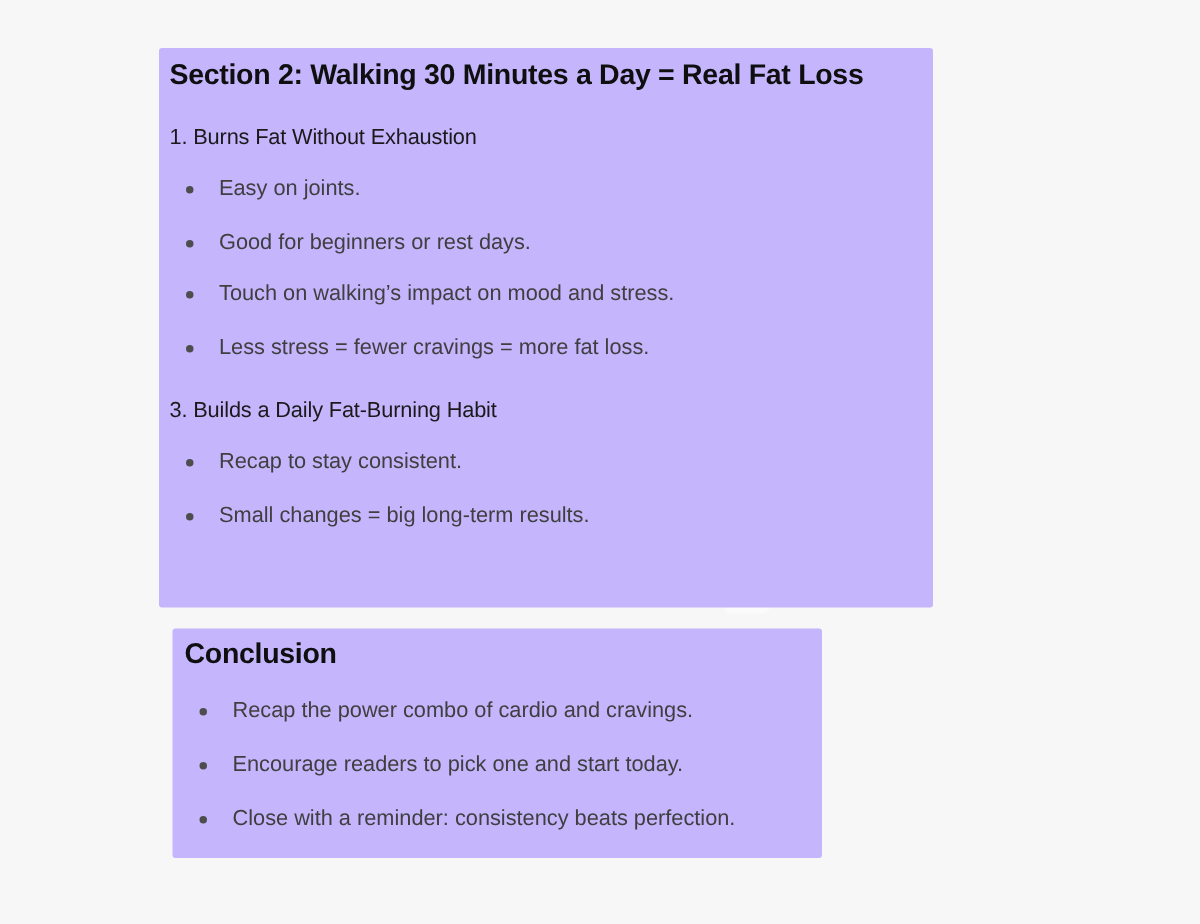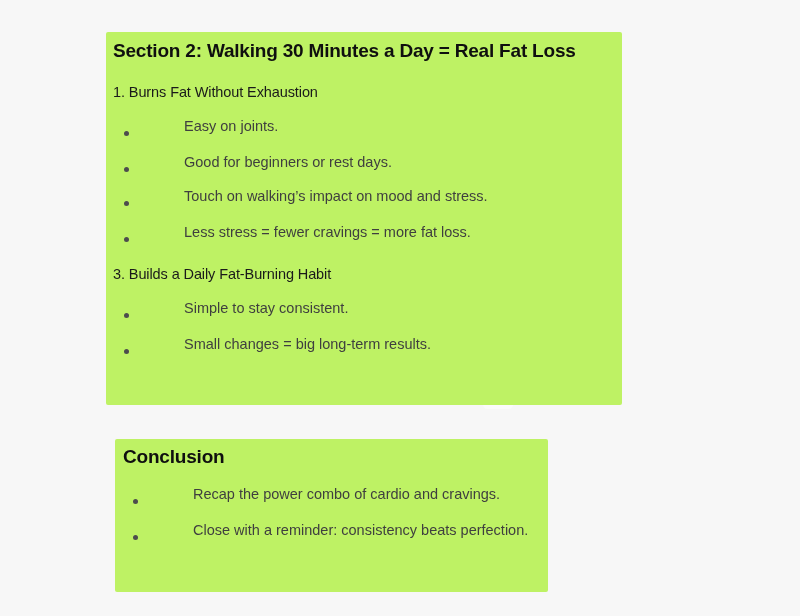--- a/index.html
+++ b/index.html
@@ -9,34 +9,34 @@
   body {
     width: 800px;
     height: 616px;
     background: #f7f7f7;
     font-family: "Liberation Sans", "DejaVu Sans", sans-serif;
     overflow: hidden;
     position: relative;
   }
   .card {
     position: absolute;
-    background: #bef264;
+    background: #c4b5fd;
     border-radius: 2px;
     z-index: 1;
     box-sizing: border-box;
   }
   .card-section {
     left: 106px;
     top: 32px;
     width: 516px;
     height: 373px;
   }
   .card-conclusion {
     left: 115px;
-    top: 439px;
+    top: 419px;
     width: 433px;
     height: 153px;
   }
   .card-title {
     font-size: 19px;
     font-weight: 700;
     color: #0f0f0f;
     line-height: 26px;
     letter-spacing: -0.2px;
     margin: 6px 8px 0 7px;
@@ -50,23 +50,22 @@
     color: #1a1a1a;
     line-height: 20px;
     letter-spacing: -0.1px;
     margin: 22px 8px 0 7px;
   }
   .num-heading.first {
     margin-top: 18px;
   }
   .bullet {
     display: flex;
-    align-items: flex-end;
+    align-items: flex-start;
     margin: 16px 8px 0 0;
-    gap: 38px;
   }
   .bullet.after-heading {
     margin-top: 14px;
   }
   .dot {
     width: 5px;
     height: 5px;
     border-radius: 50%;
     background: #4d4d4d;
     margin: 8px 0 0 18px;
@@ -118,39 +117,43 @@
 
     <div class="bullet">
       <span class="dot"></span>
       <span class="bullet-text">Less stress = fewer cravings = more fat loss.</span>
     </div>
 
     <h2 class="num-heading">3. Builds a Daily Fat-Burning Habit</h2>
 
     <div class="bullet after-heading">
       <span class="dot"></span>
-      <span class="bullet-text">Simple to stay consistent.</span>
+      <span class="bullet-text">Recap to stay consistent.</span>
     </div>
 
     <div class="bullet">
       <span class="dot"></span>
       <span class="bullet-text">Small changes = big long-term results.</span>
     </div>
   </section>
 
   <div class="peek"></div>
 
   <section class="card card-conclusion">
     <h1 class="card-title">Conclusion</h1>
 
     <div class="bullet after-heading">
       <span class="dot"></span>
       <span class="bullet-text">Recap the power combo of cardio and cravings.</span>
     </div>
 
+    <div class="bullet">
+      <span class="dot"></span>
+      <span class="bullet-text">Encourage readers to pick one and start today.</span>
+    </div>
 
     <div class="bullet">
       <span class="dot"></span>
       <span class="bullet-text">Close with a reminder: consistency beats perfection.</span>
     </div>
   </section>
 
 </div>
 
 </body></html>

